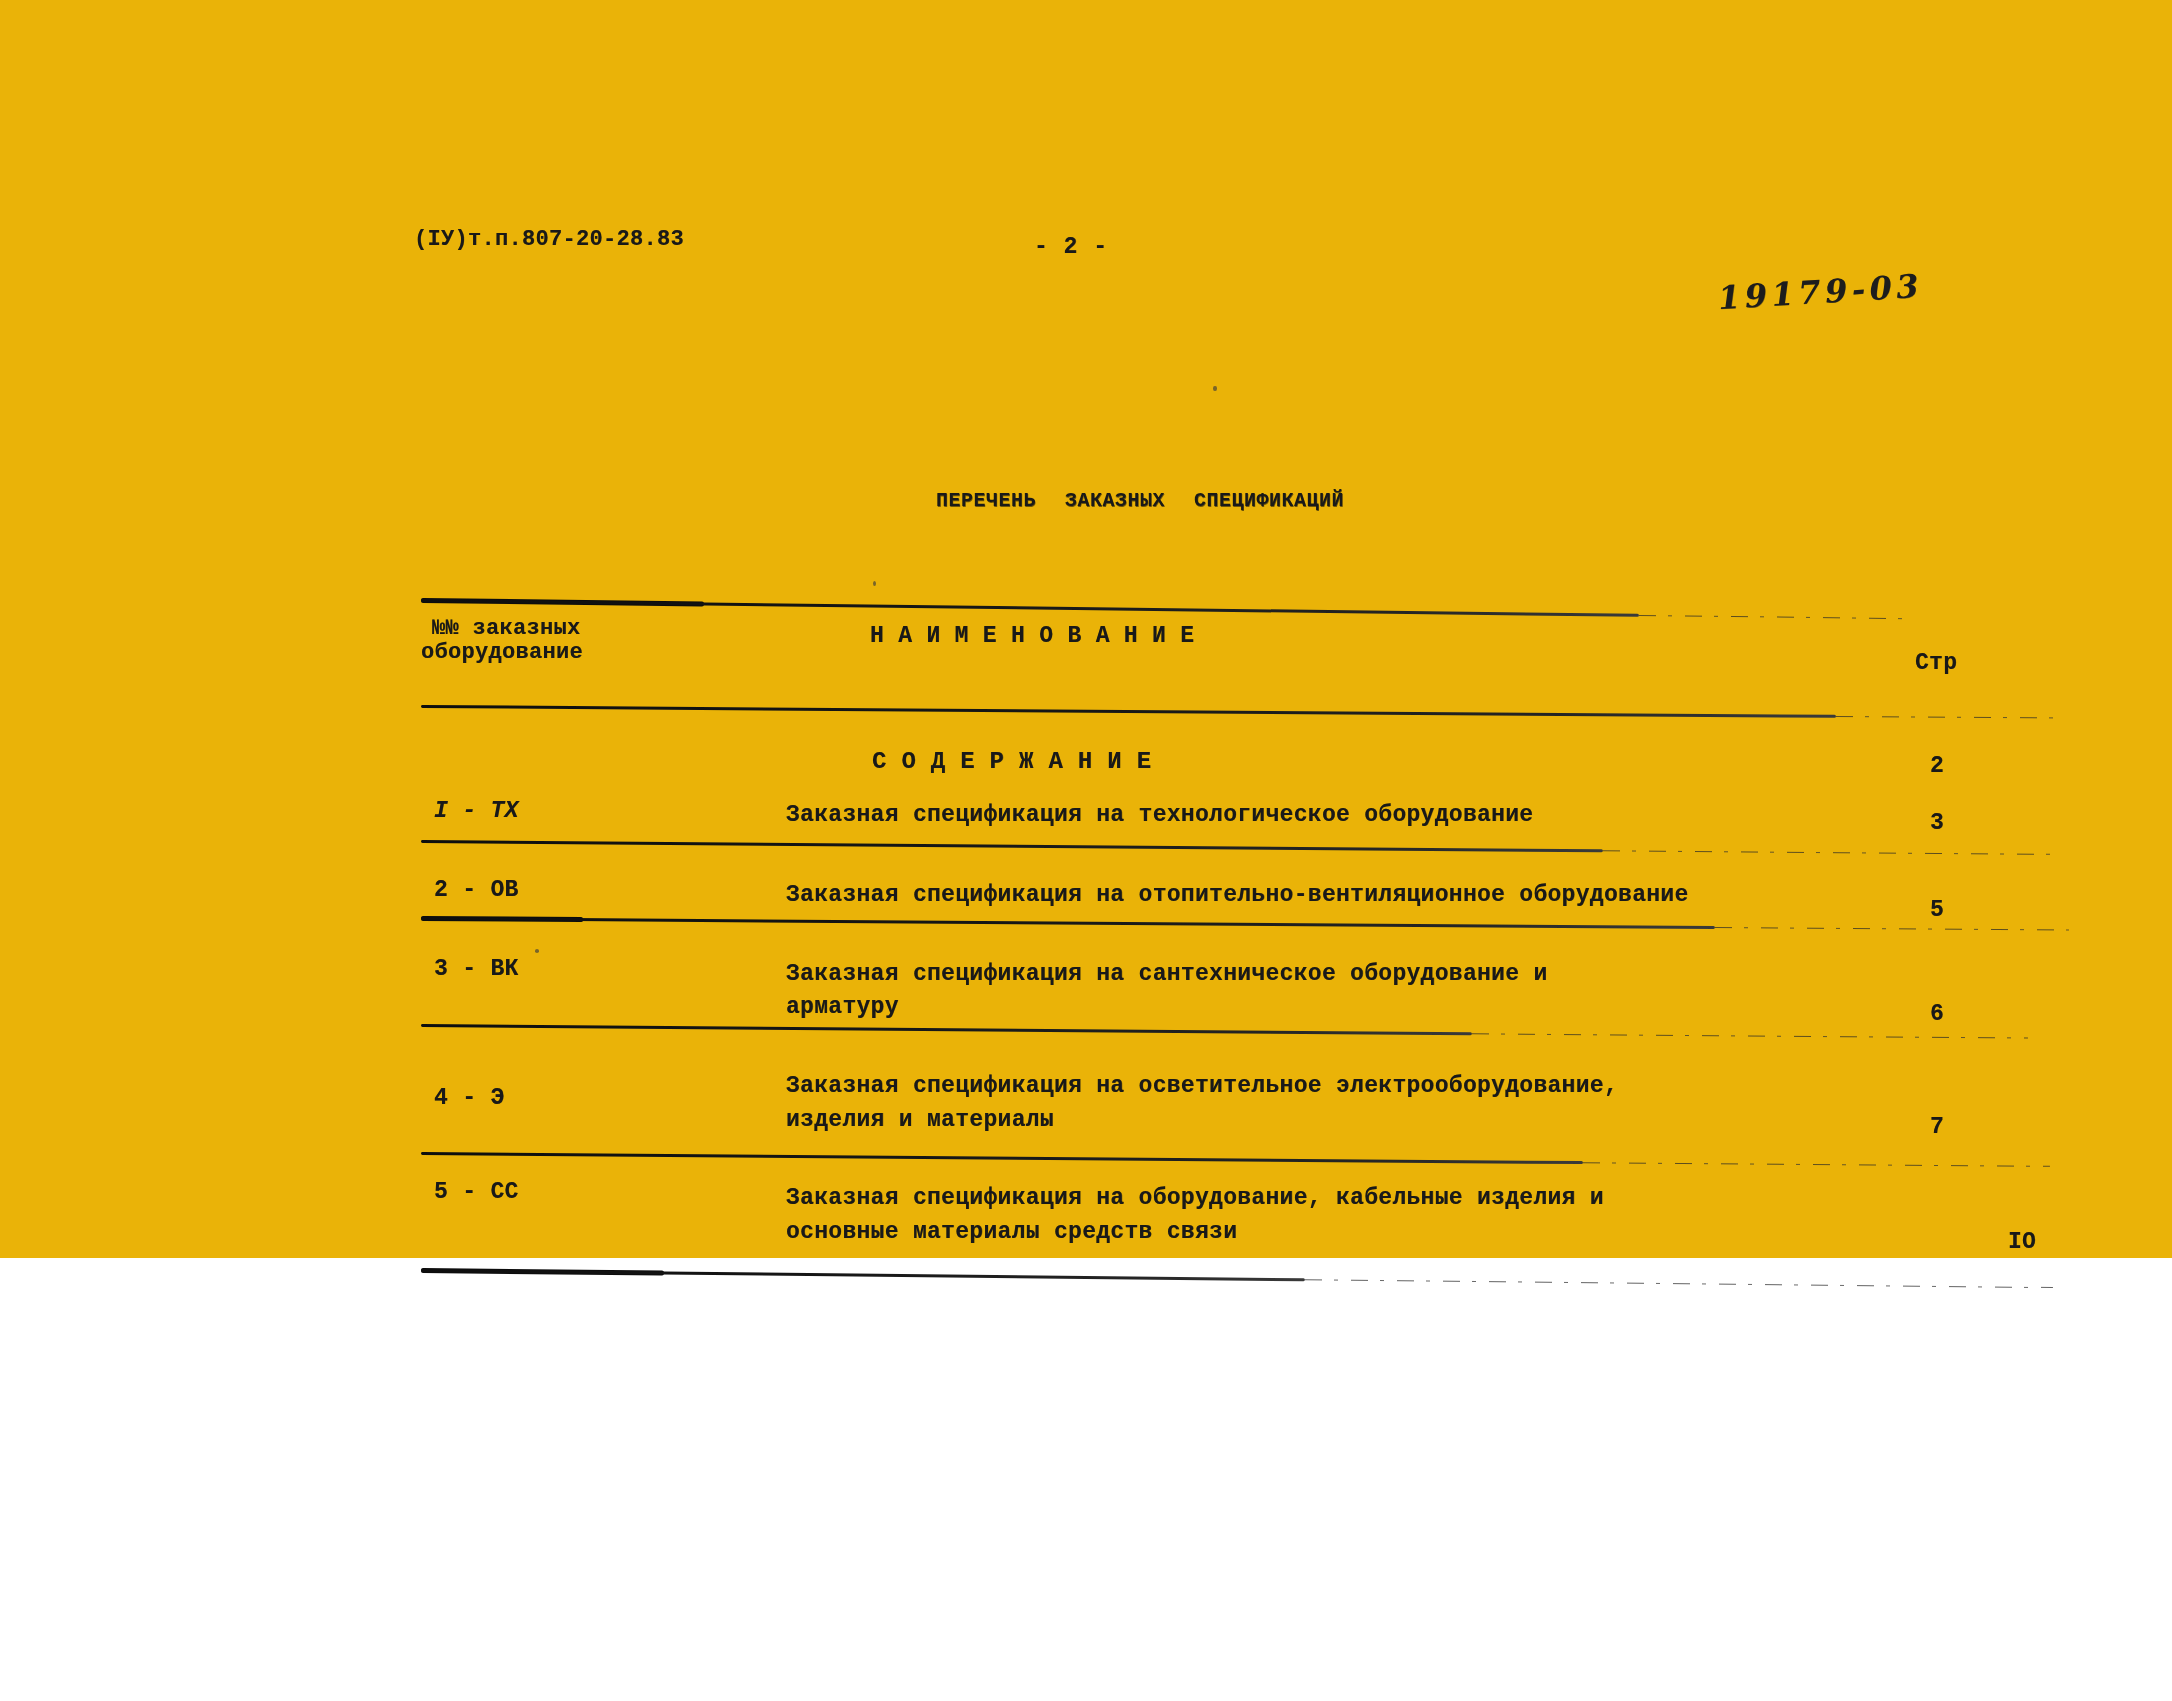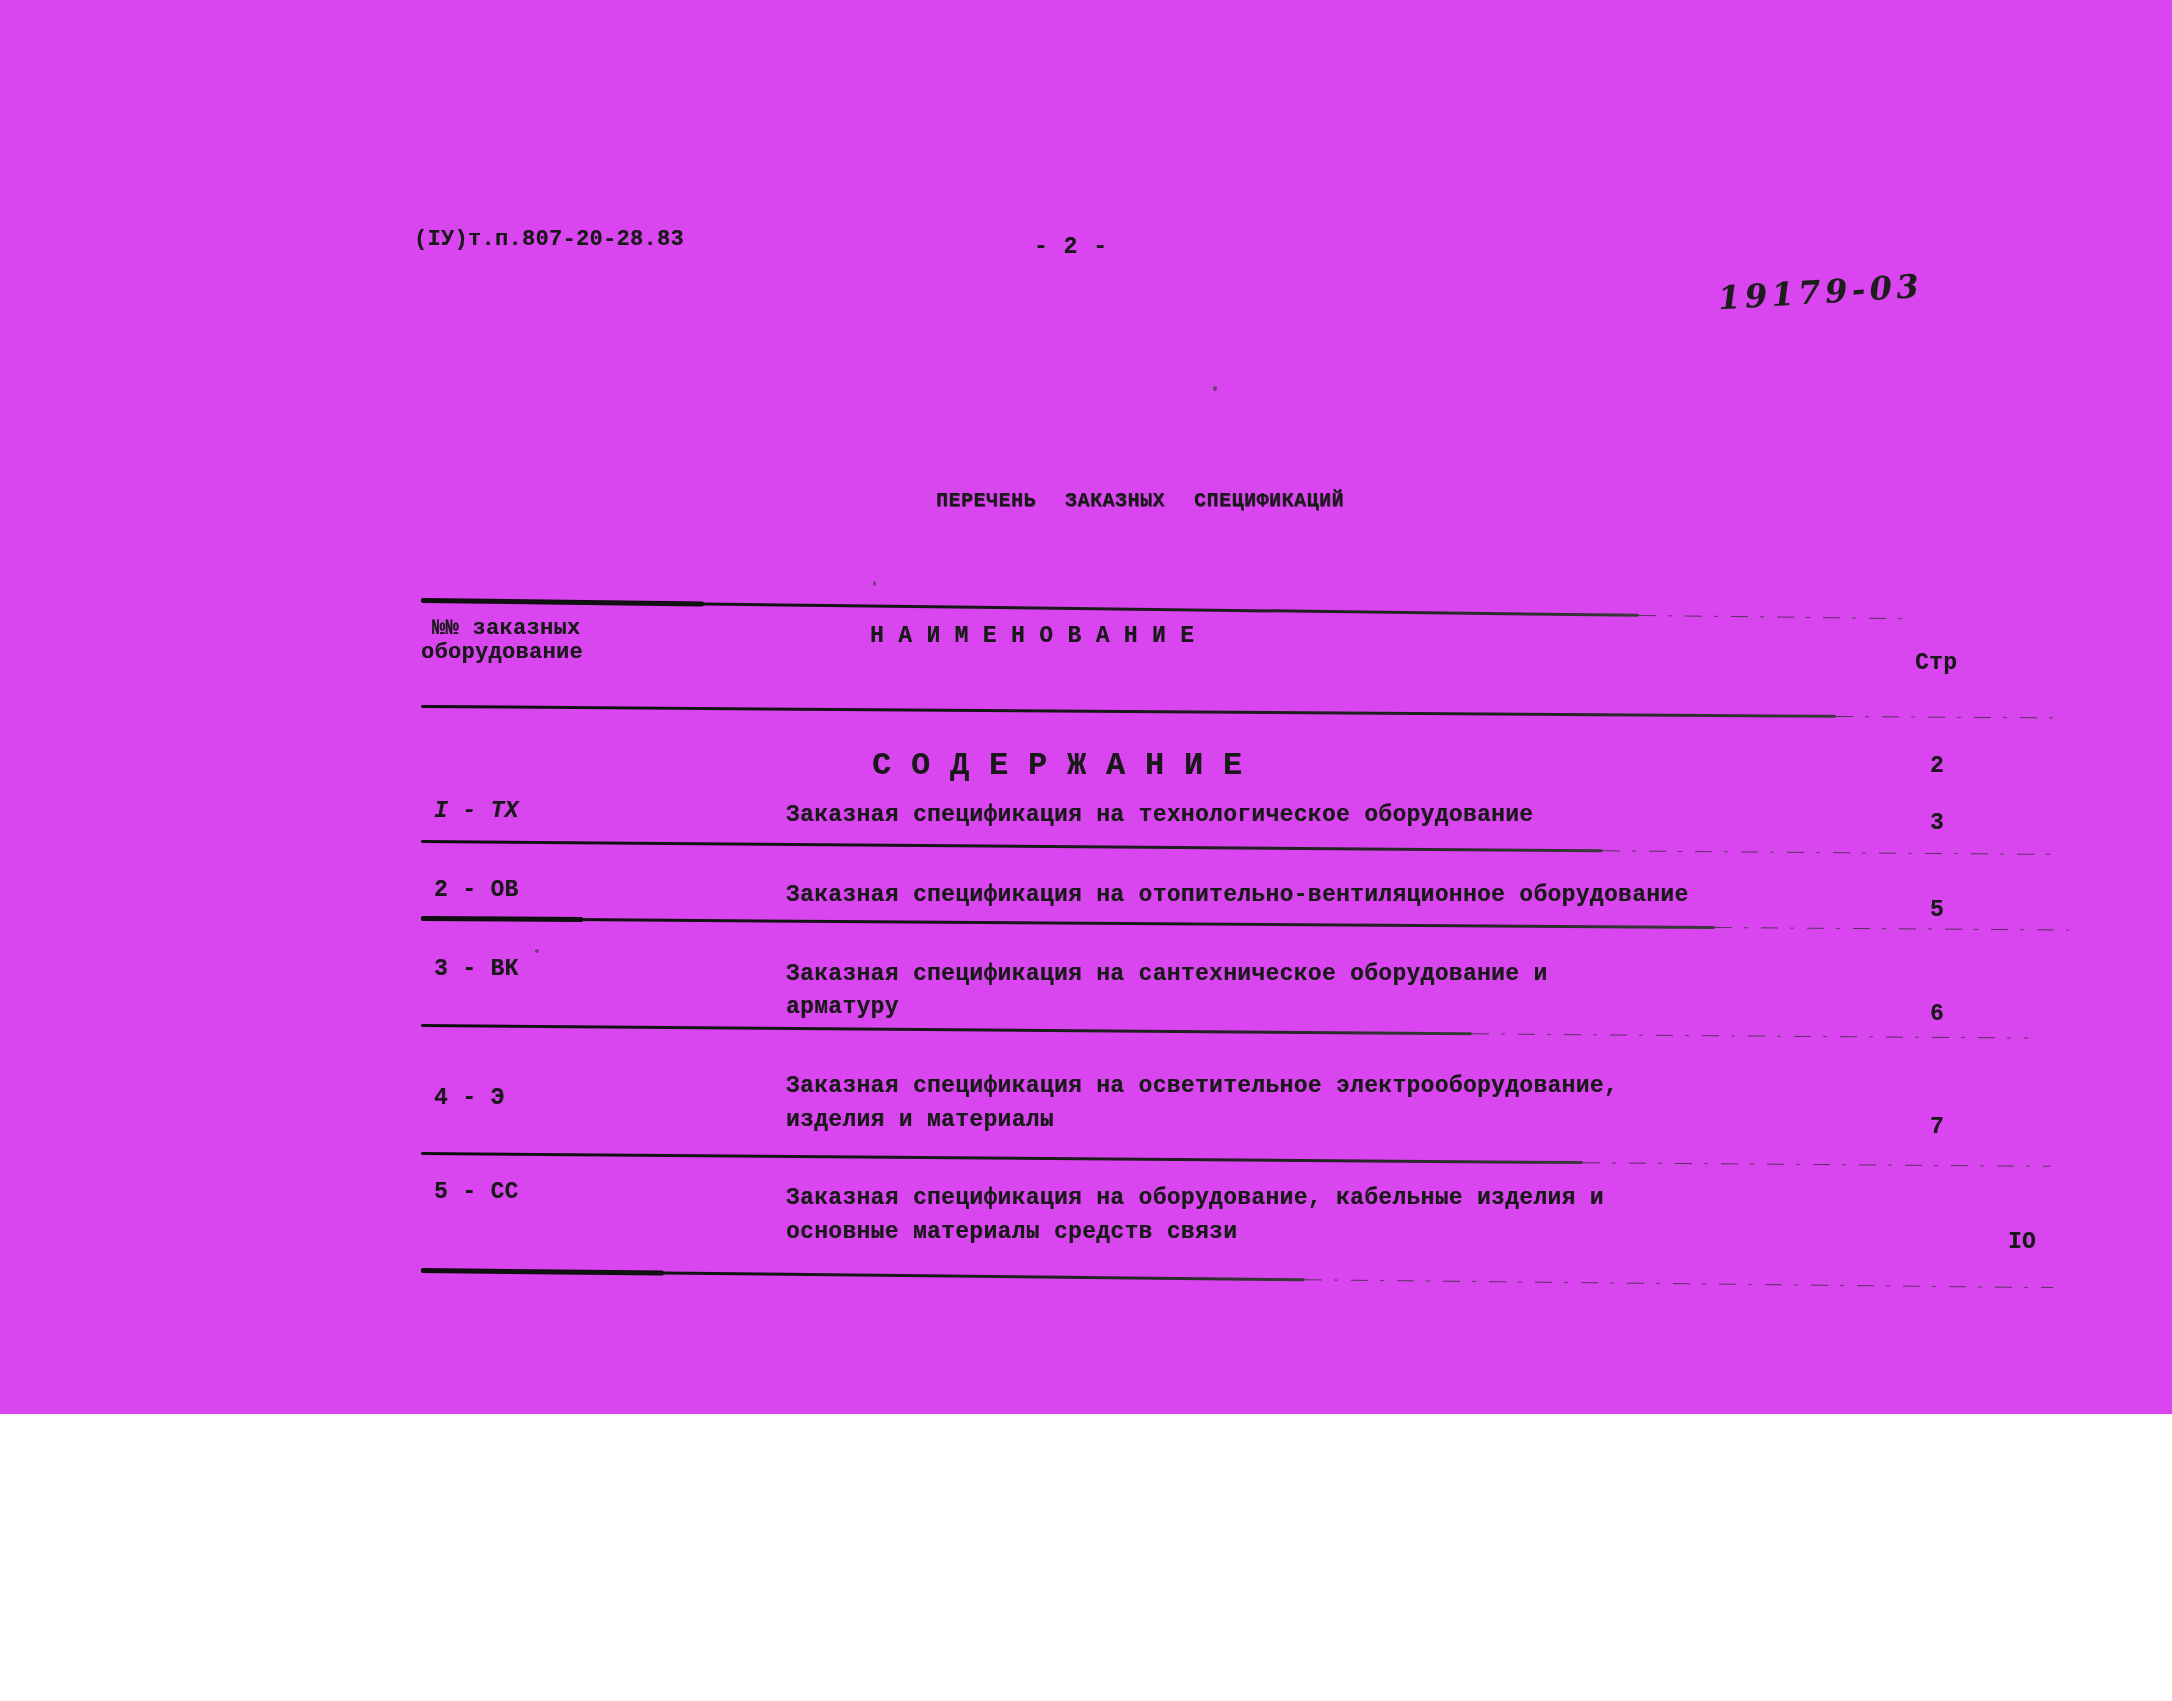--- a/index.html
+++ b/index.html
@@ -7,22 +7,22 @@
     margin: 0;
     padding: 0;
     width: 2172px;
     height: 1702px;
     overflow: hidden;
     background: #ffffff;
   }
   #page {
     position: relative;
     width: 2172px;
-    height: 1414px;
-    background: #d946ef;
+    height: 1258px;
+    background: #eab308;
     font-family: "Liberation Mono", "DejaVu Sans Mono", monospace;
     color: #1a1a1a;
   }
   .mono {
     position: absolute;
     font-family: "Liberation Mono", "DejaVu Sans Mono", monospace;
     font-weight: bold;
     font-size: 23px;
     line-height: 1.05;
     color: #191919;
@@ -36,21 +36,21 @@
   .title {
     font-size: 20px;
     letter-spacing: 0.5px;
     word-spacing: 2px;
     text-shadow: 0.5px 0.5px 0.5px rgba(10,10,10,0.55);
   }
   .spaced-header {
     font-size: 23px;
   }
   .contents-header {
-    font-size: 32px;
+    font-size: 24px;
   }
   .handwritten {
     position: absolute;
     font-family: "DejaVu Serif", serif;
     font-style: italic;
     font-weight: 600;
     font-size: 32px;
     color: #1d1d1d;
     letter-spacing: 4.5px;
     transform: rotate(-3.5deg);

